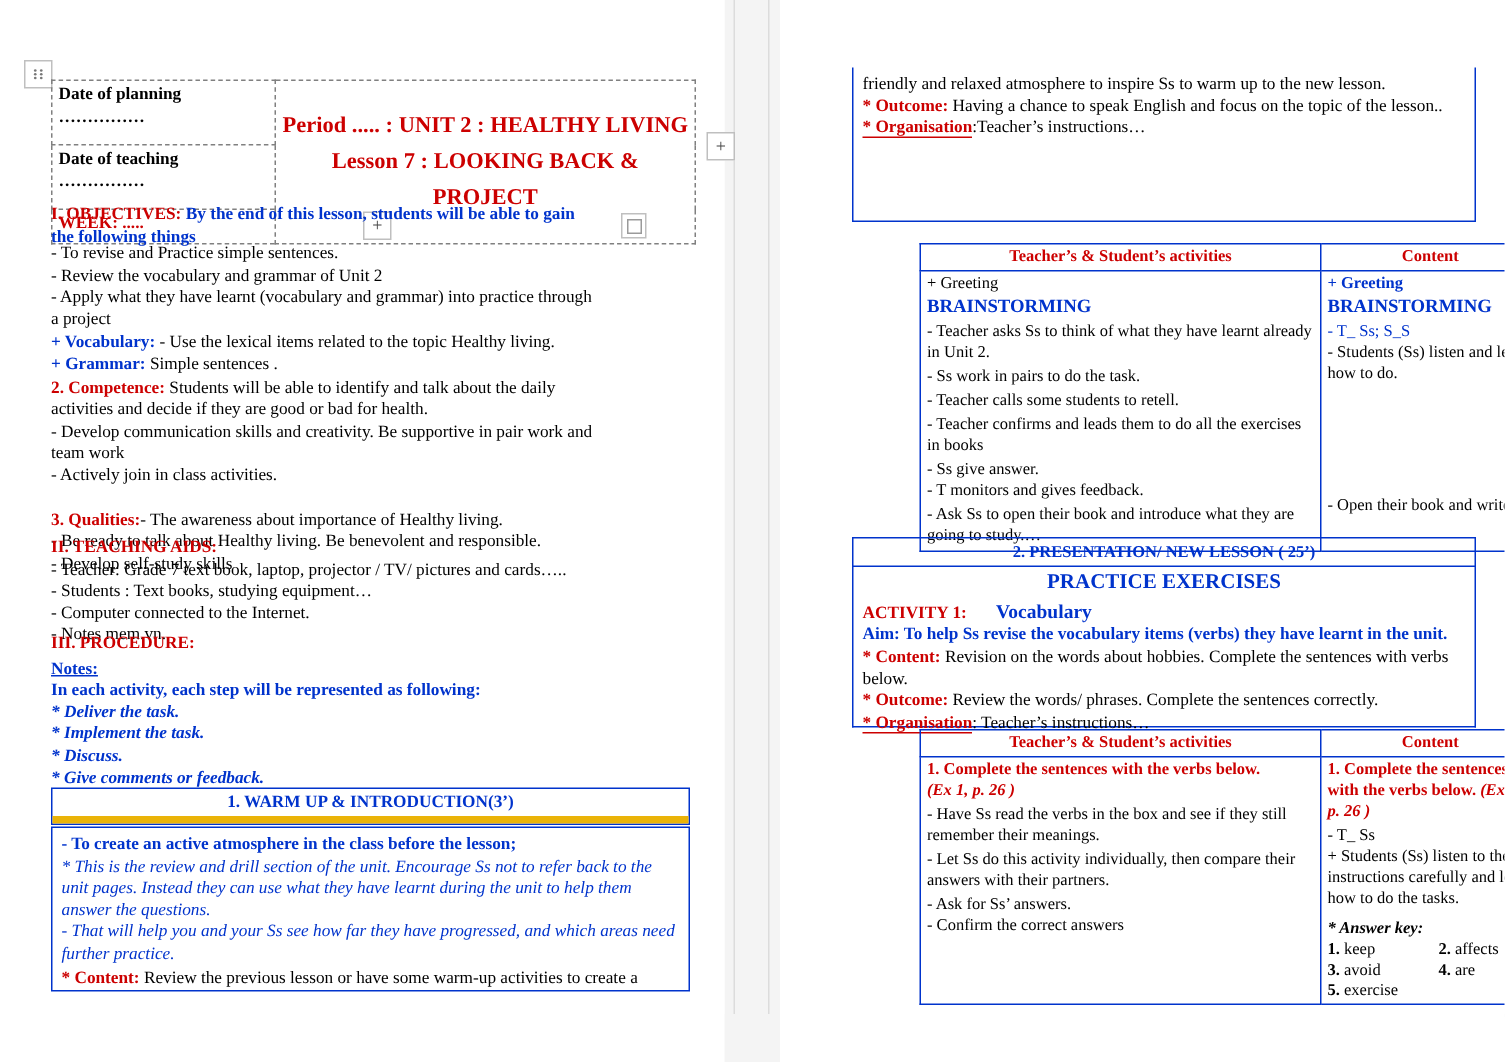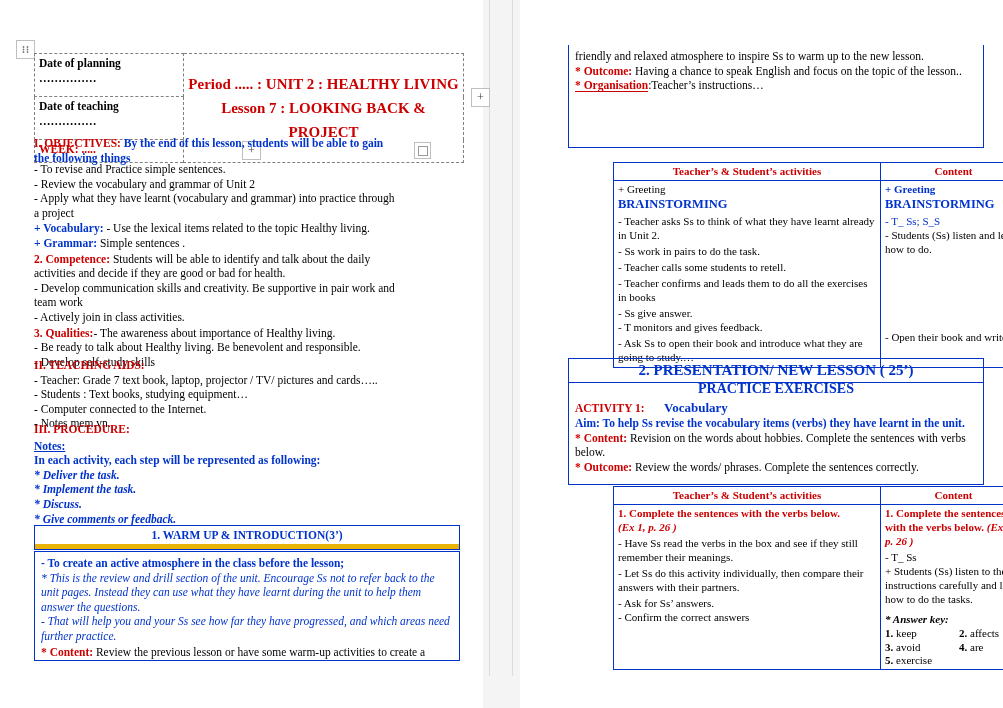--- a/index.html
+++ b/index.html
@@ -130,21 +130,21 @@
   </div>
   <div class="blk tight" style="left:34px;top:162px;width:364px;">
     <p>- To revise and Practice simple sentences.</p>
     <p>- Review the vocabulary and grammar of Unit 2</p>
     <p>- Apply what they have learnt (vocabulary and grammar) into practice through a project</p>
     <p style="margin-top:1px;"><span class="b blue">+ Vocabulary:</span> <span>- Use the lexical items related to the topic Healthy living.</span></p>
     <p><span class="b blue">+ Grammar:</span> <span>Simple sentences .</span></p>
     <p style="margin-top:1px;"><span class="b red">2. Competence:</span> <span>Students will be able to identify and talk about the daily activities and decide if they are good or bad for health.</span></p>
     <p>- Develop communication skills and creativity. Be  supportive in pair work and team work</p>
     <p>- Actively join in class activities.</p>
-    <p style="margin-top:1px;"><span class="b red">3. Qualities:</span><span>- The awareness about importance of Healthy living.</span></p>
+    <p style="margin-top:15px;"><span class="b red">3. Qualities:</span><span>- The awareness about importance of Healthy living.</span></p>
     <p>- Be ready to talk about Healthy living. Be benevolent and responsible.</p>
     <p>- Develop self-study skills</p>
   </div>
 
   <div class="blk tight" style="left:34px;top:358px;width:364px;">
     <p class="b red">II. TEACHING AIDS:</p>
     <p>- Teacher: Grade 7 text book, laptop, projector / TV/ pictures and cards…..</p>
     <p>- Students : Text books, studying equipment…</p>
     <p>- Computer connected to the Internet.</p>
     <p>- Notes mem.vn.</p>
@@ -208,30 +208,31 @@
           <p class="blue" style="margin-top:2px;">- T_ Ss; S_S</p>
           <p>- Students (Ss) listen and learn how to do.</p>
           <p style="margin-top:74px;">- Open their book and write .</p>
         </td>
       </tr>
     </tbody>
       </table>
   </div>
 
   <div class="blk framebox" style="left:48px;top:358px;width:414px;">
-    <div class="title" style="border-bottom:none;font-size:15px;">2. PRESENTATION/ NEW LESSON ( 25’)</div>
+    <div class="title" style="border-bottom:none;font-size:11px;">2. PRESENTATION/ NEW LESSON ( 25’)</div>
   </div>
 
   <div class="blk framebox" style="left:48px;top:378px;width:414px;height:106px;border-top:none;">
     <div style="padding:2px 6px;" class="tight">
       <p class="b blue" style="text-align:center;font-size:14px;">PRACTICE EXERCISES</p>
       <p style="margin-top:2px;"><span class="b red">ACTIVITY 1:</span><span class="b blue" style="font-size:13px;">&nbsp;&nbsp;&nbsp;&nbsp;&nbsp;&nbsp;</span><span class="b blue" style="font-size:13px;">Vocabulary</span></p>
       <p class="b blue">Aim: To help Ss revise the vocabulary items (verbs) they have learnt in the unit.</p>
       <p><span class="b red">* Content:</span> <span>Revision on the words about hobbies. Complete the sentences with verbs below.</span></p>
       <p><span class="b red">* Outcome:</span> <span>Review the words/ phrases. Complete the sentences correctly.</span></p>
+      <p><span class="b red uw">* Organisation</span><span>: Teacher’s instructions…</span></p>
     </div>
   </div>
 
   <div class="blk" style="left:48px;top:486px;width:414px;">
     <table class="tb">
       <tbody>
           <tr>
         <td class="hd" style="width:258px;">Teacher’s &amp; Student’s activities</td>
         <td class="hd">Content</td>
       </tr>

